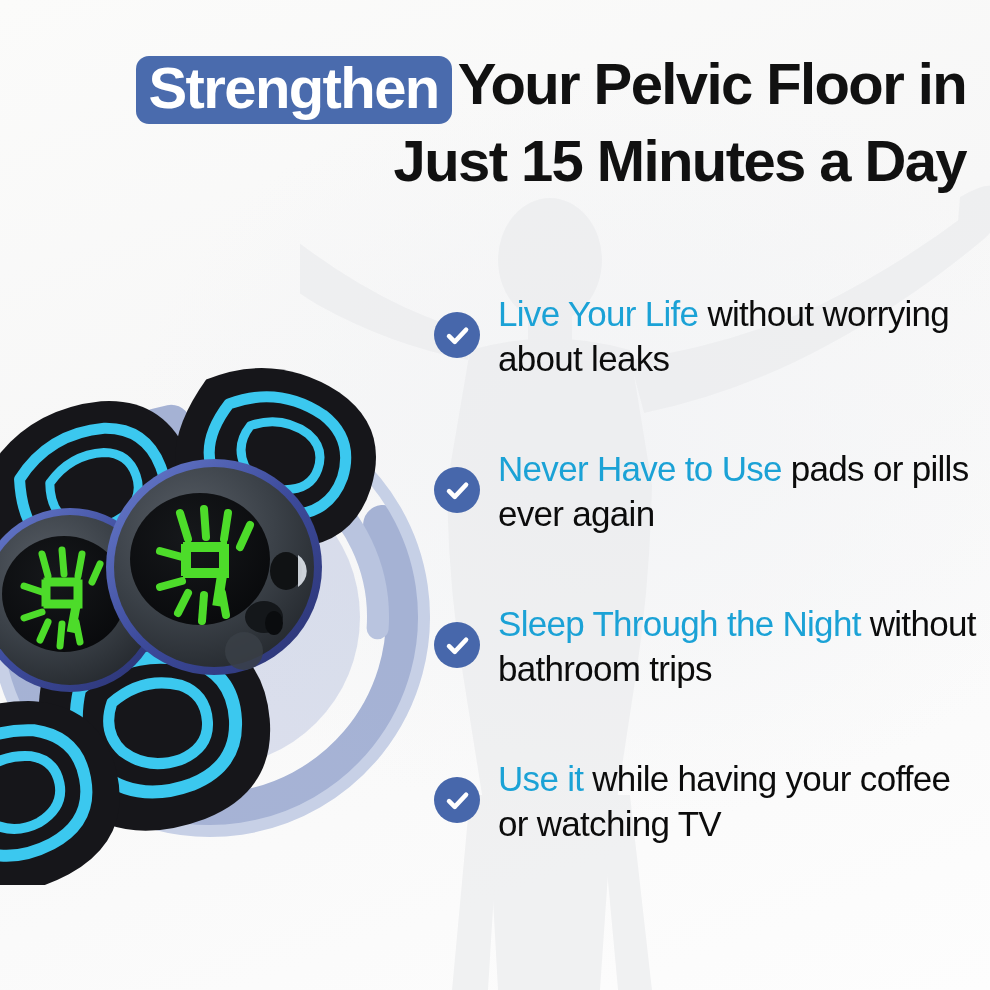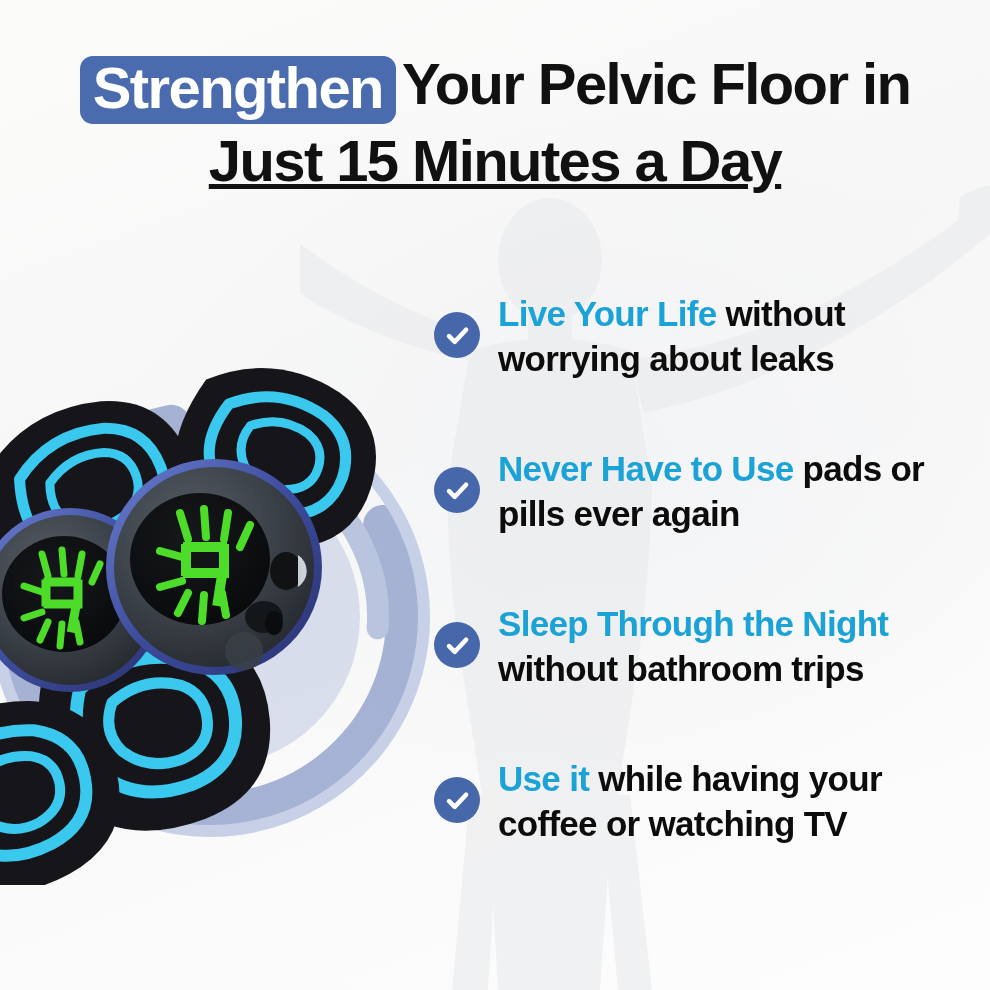--- a/index.html
+++ b/index.html
@@ -34,34 +34,34 @@
     opacity: 0.62;
   }
   .silhouette svg { display:block; width:100%; height:100%; }
 
   
   .headline {
     position: absolute;
     left: 0;
     right: 0;
     top: 52px;
-    text-align: center;
+    text-align: right;
     z-index: 6;
     padding: 0 24px;
     box-sizing: border-box;
   }
   .hl-line {
     font-size: 58px;
     font-weight: 800;
     letter-spacing: -1.6px;
     line-height: 1.02;
     color: #111111;
     white-space: nowrap;
   }
-  .hl-line.line2 { margin-top: 11px; text-decoration: underline; }
+  .hl-line.line2 { margin-top: 11px; }
   .hl-chip {
     display: inline-block;
     background: #4a6bad;
     color: #ffffff;
     border-radius: 13px;
     padding: 3px 13px 7px 13px;
     margin-right: 6px;
     line-height: 1;
     position: relative;
     top: 4px;
@@ -102,21 +102,21 @@
     height: 46px;
     border-radius: 50%;
     background: #4767ab;
     display: flex;
     align-items: center;
     justify-content: center;
   }
   .check-badge svg { display:block; }
   .benefit-text {
     font-size: 35px;
-    font-weight: 700;
+    font-weight: 400;
     line-height: 1.28;
     color: #0c0c0c;
     letter-spacing: -0.7px;
   }
   .accent { color: #1ba2d6; }
 </style>
 </head>
 <body>
 
 <div class="canvas">

